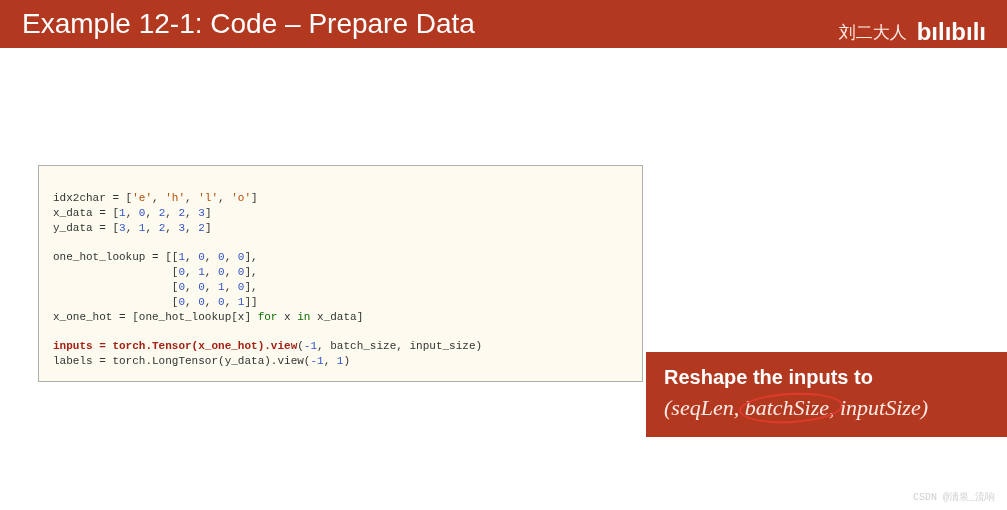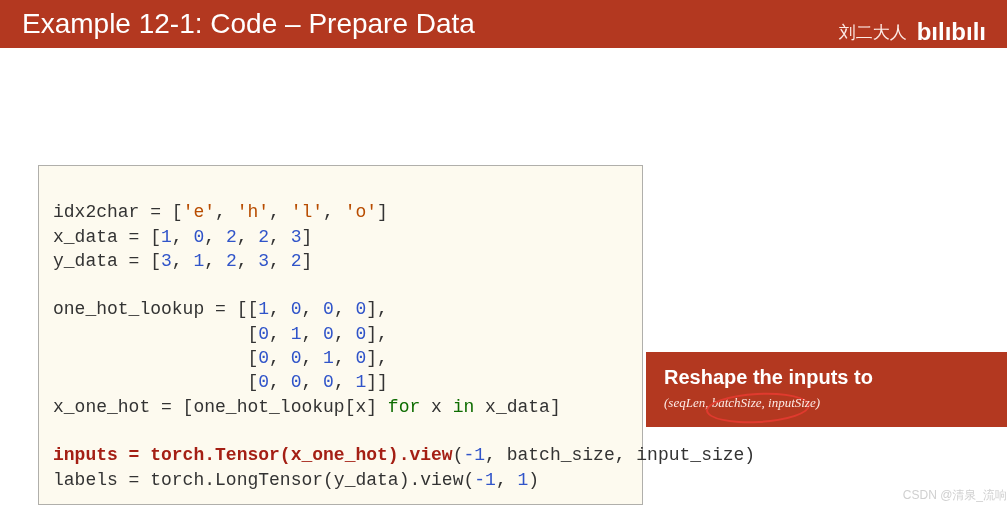--- a/index.html
+++ b/index.html
@@ -21,46 +21,46 @@
     font-family: Arial, sans-serif; font-weight: 900; font-size: 24px;
     color: #fff; letter-spacing: -1px; position: relative; top: 2px;
   }
   .bili-logo .bang { font-size: 24px; }
 
   .codebox {
     position: absolute; top: 165px; left: 38px; width: 605px;
     border: 1px solid #b0afab; background: #fdfaef;
     padding: 10px 14px 12px 14px;
     font-family: "Consolas","Courier New",monospace;
-    font-size: 18px; line-height: 1.35; color: #333;
+    font-size: 11px; line-height: 1.35; color: #333;
     white-space: pre;
   }
   .kw   { color: #0d6c00; }          
   .num  { color: #3054c9; }          
   .str  { color: #b84c00; }          
   .emph { color: #a41f14; font-weight: bold; }  
 
   .sidebox {
     position: absolute; top: 352px; left: 646px; width: 392px;
     background: #b33820; color: #fff;
     padding: 14px 30px 16px 18px;
   }
   .sidebox .h { font-size: 20px; font-weight: 600; margin-bottom: 6px; }
-  .sidebox .formula { font-size: 13px; font-style: italic; font-family: "Times New Roman",serif; color: #fdebe6; position: relative; }
+  .sidebox .formula { font-size: 22px; font-style: italic; font-family: "Times New Roman",serif; color: #fdebe6; position: relative; }
   .sidebox .formula .w { position: relative; display: inline-block; }
   .sidebox .circled::after {
     content: ""; position: absolute; left: -6px; top: -2px;
     width: 100px; height: 26px; border: 2px solid #e03a2e;
     border-radius: 50%; transform: rotate(-3deg);
     pointer-events: none;
   }
 
   .watermark {
-    position: absolute; right: 0; bottom: 6px;
-    font-size: 12px; color: #d0d0d0; font-family: Liberation Sans, sans-serif;
+    position: absolute; right: 12px; bottom: 6px;
+    font-size: 10px; color: #d0d0d0; font-family: Liberation Mono, monospace;
     pointer-events: none;
   }
 </style>
 </head>
 <body>
 
 <div class="titlebar">
   <div class="title">Example 12-1: Code – Prepare Data</div>
   <div class="right">
     <span class="author">刘二大人</span>

